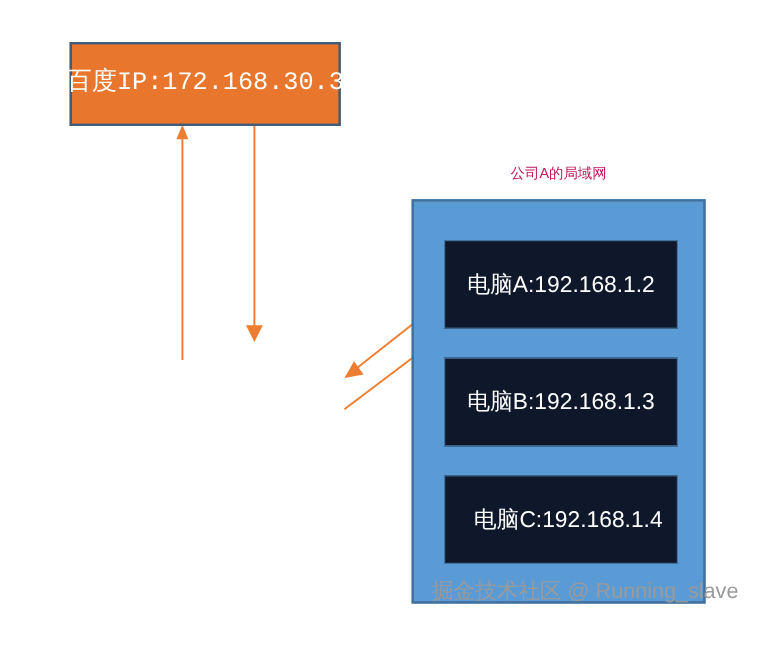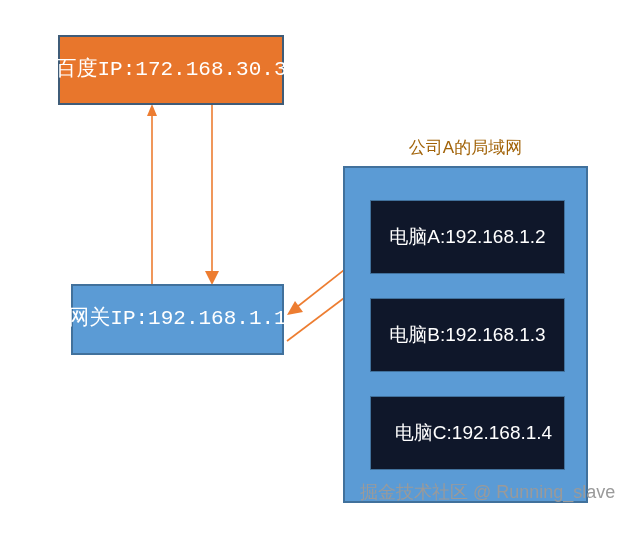--- a/index.html
+++ b/index.html
@@ -46,22 +46,22 @@
     background: #5B9BD5;
     border: 2px solid #41719C;
     font-size: 21px;
   }
   .lan-title {
     position: absolute;
     left: 343px;
     top: 136px;
     width: 245px;
     text-align: center;
-    color: #a16207;
-    font-size: 17px;
+    color: #be185d;
+    font-size: 12px;
     white-space: nowrap;
   }
   .lan-box {
     position: absolute;
     left: 343px;
     top: 166px;
     width: 245px;
     height: 337px;
     box-sizing: border-box;
     background: #5B9BD5;
@@ -136,23 +136,20 @@
     <g>
       <line x1="372" y1="248" x2="297" y2="307" stroke="#ED7D31" stroke-width="1.6"></line>
       <polygon points="287,315 303,312 295,301" fill="#ED7D31"></polygon>
     </g>
   </svg>
 
   <div class="node node-internet">
     <span>百度IP:172.168.30.3</span>
   </div>
 
-  <div class="node node-gateway">
-    <span>网关IP:192.168.1.1</span>
-  </div>
 
   <div class="lan-title">公司A的局域网</div>
 
   <div class="lan-box">
     <div class="host host-0">
       <span>电脑A:192.168.1.2</span>
     </div>
     <div class="host host-1">
       <span>电脑B:192.168.1.3</span>
     </div>

